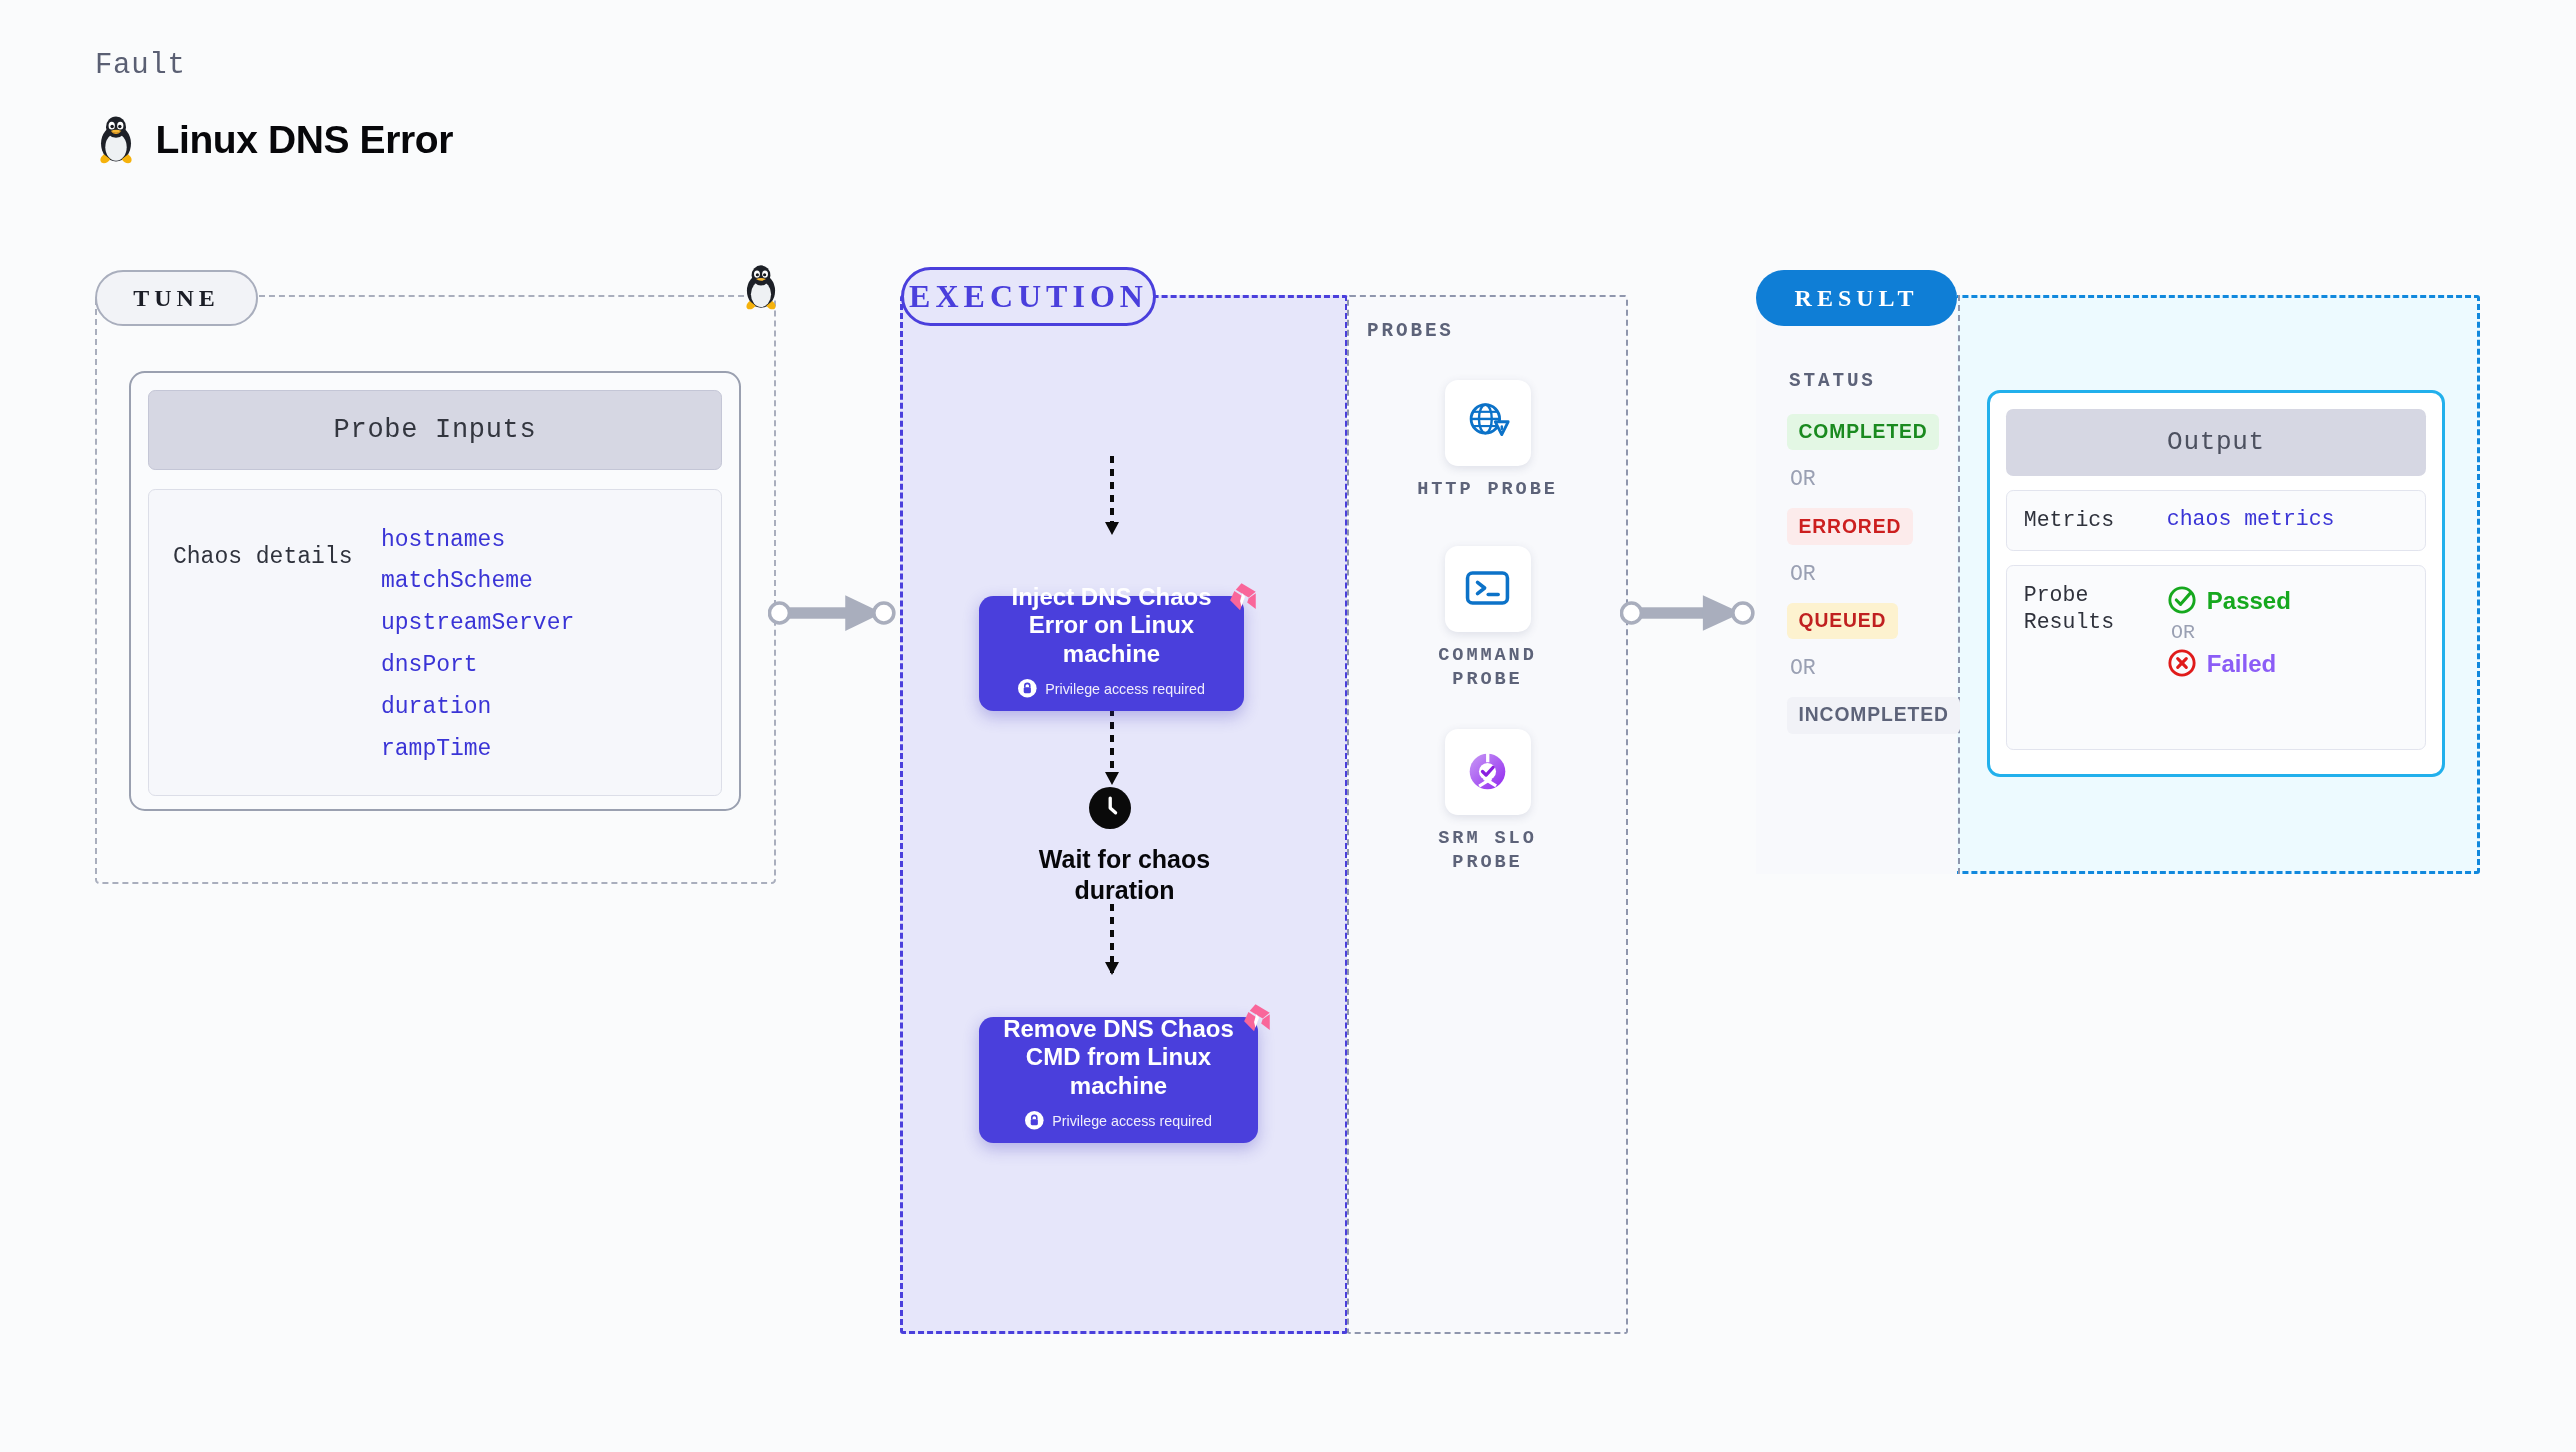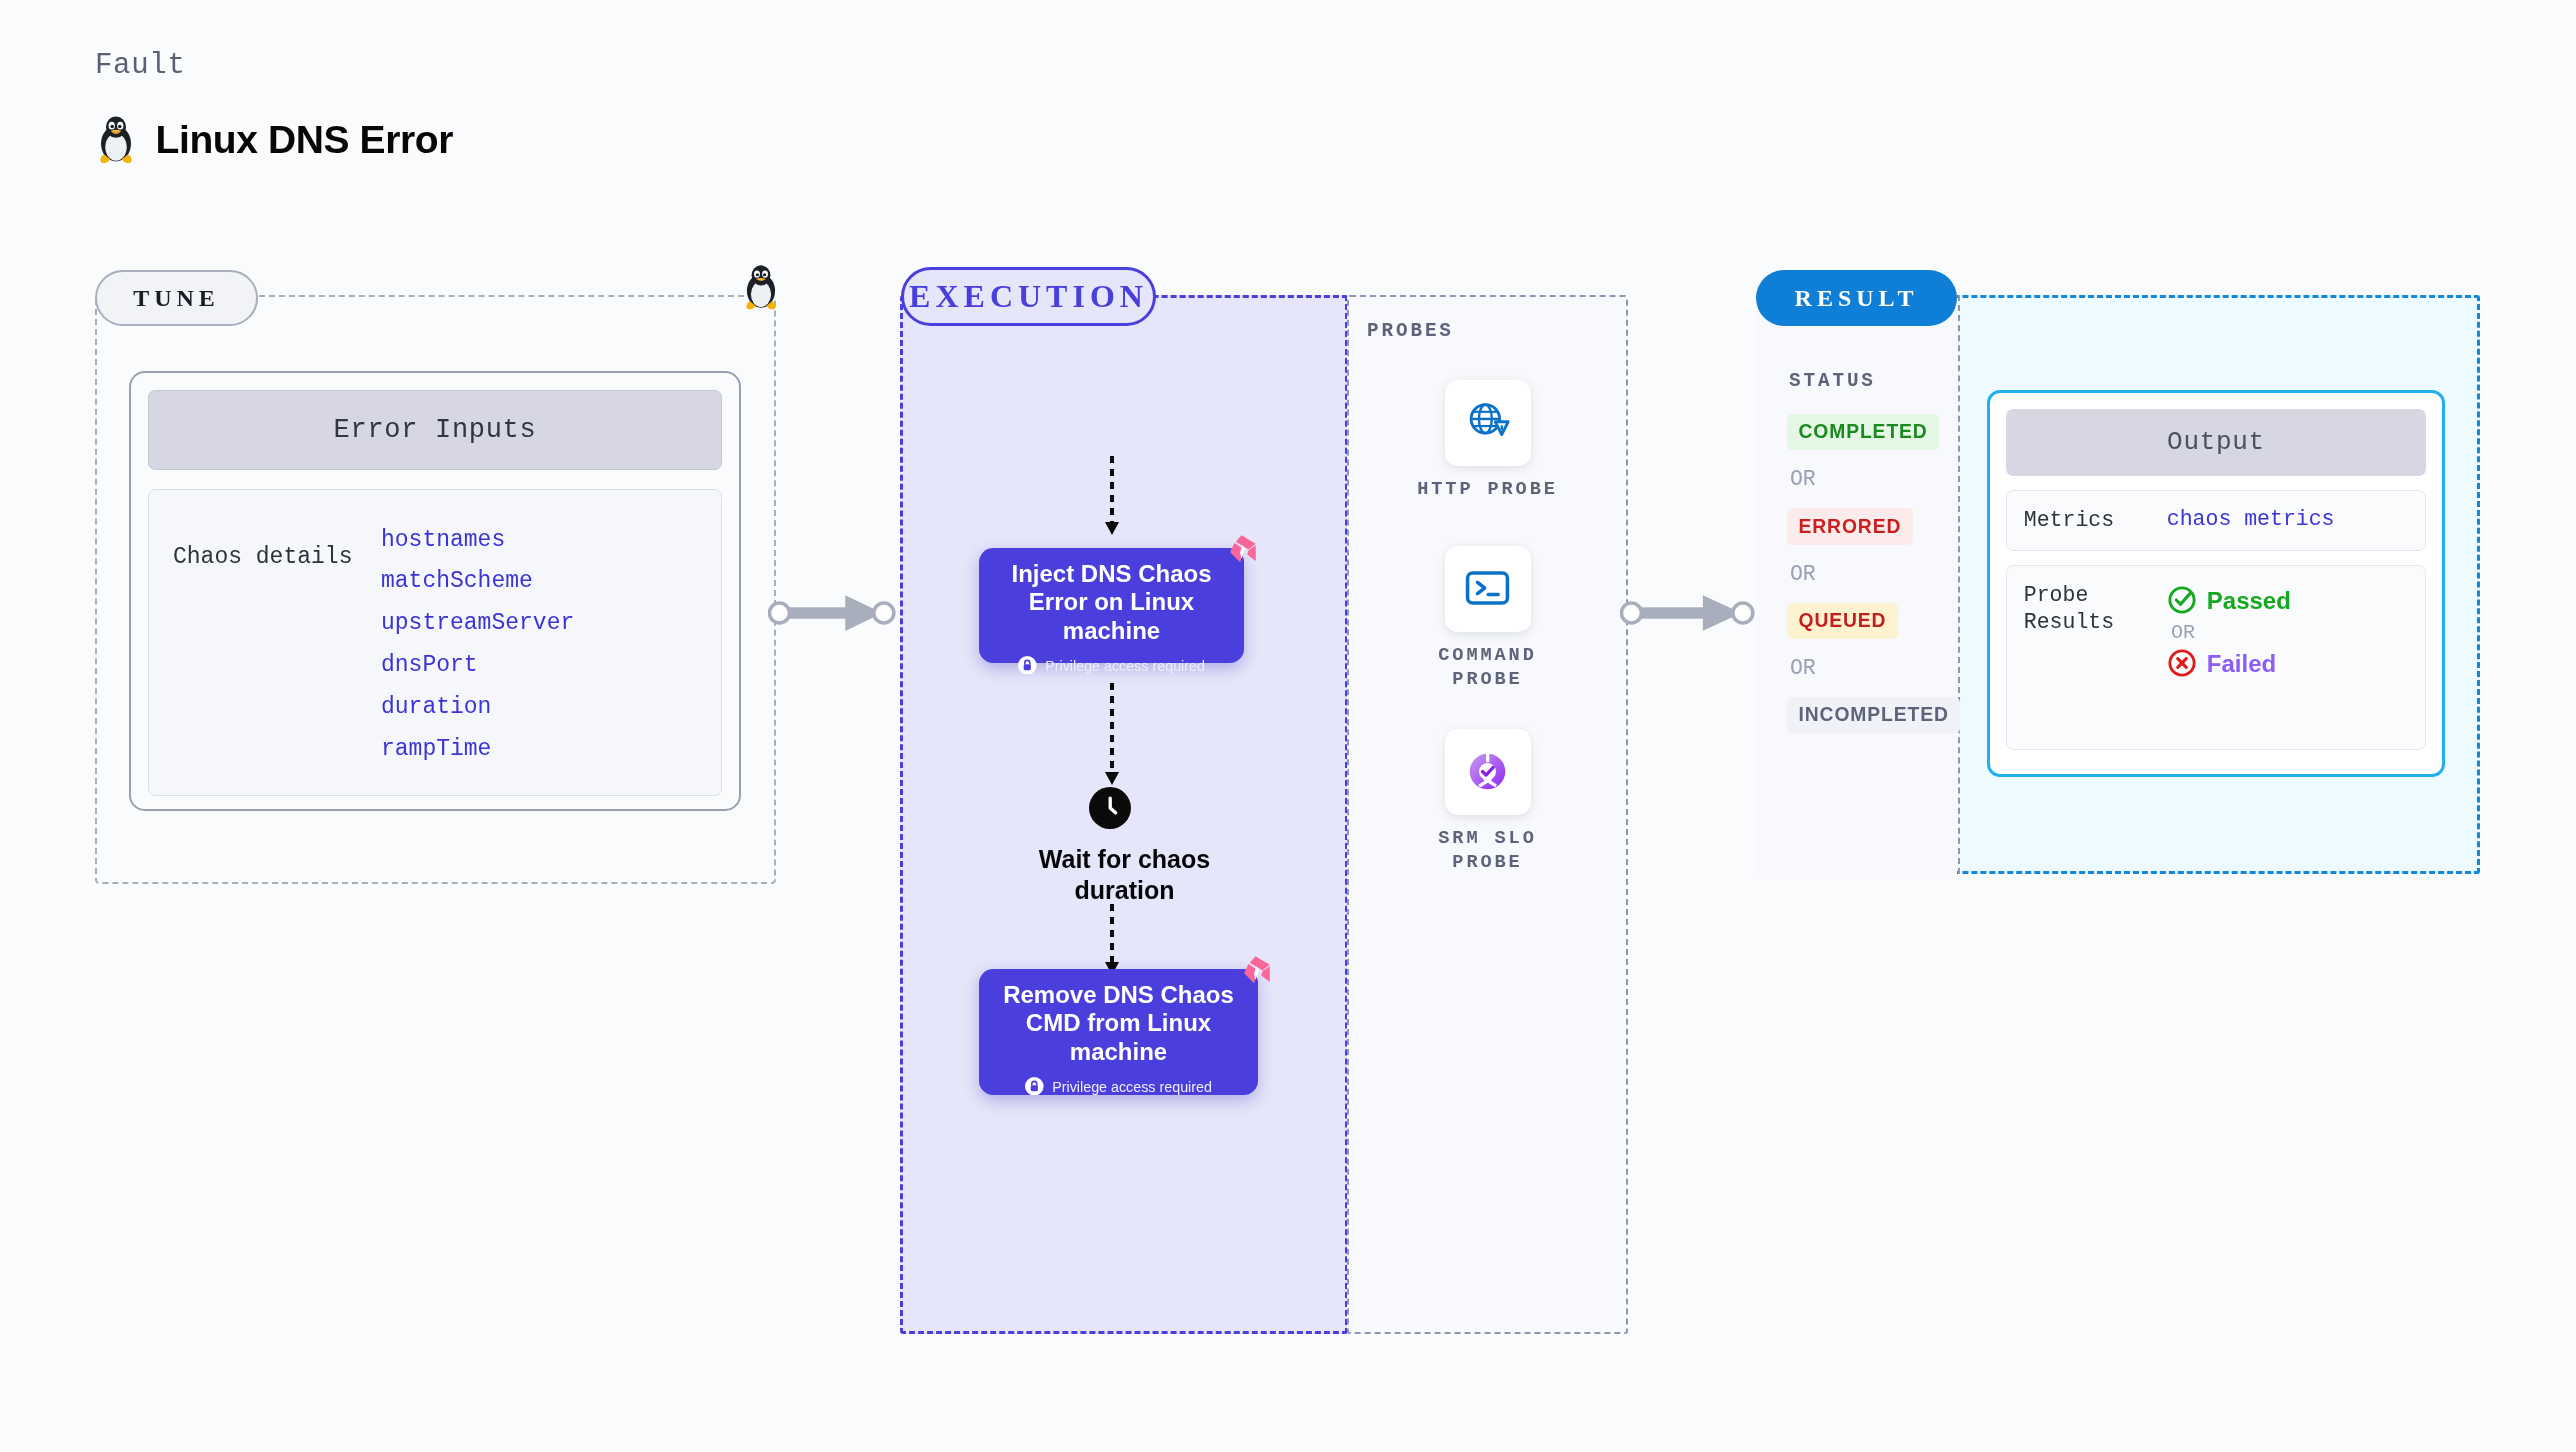--- a/index.html
+++ b/index.html
@@ -109,21 +109,21 @@
     border-top: 13px solid #0a0a0a;
   }
   #arrow-1 { left: 1110px; top: 456px; height: 77px; }
   #arrow-2 { left: 1110px; top: 683px; height: 100px; }
   #arrow-3 { left: 1110px; top: 904px; height: 69px; }
 
   .chaos-card {
     position: absolute; background: #4a3fdc; border-radius: 14.3px;
     box-shadow: 0 5.7px 15.8px rgba(60,50,190,0.30);
     display: flex; flex-direction: column; align-items: center;
-    justify-content: flex-start; z-index: 5; padding: 11.5px 15.8px;
+    justify-content: flex-end; z-index: 5; padding: 11.5px 15.8px; margin-top: 48px;
   }
   .chaos-card .card-title {
     color: #ffffff; font-size: 24px; font-weight: bold;
     text-align: center; line-height: 1.2; white-space: pre-line;
   }
   .priv-row { display: flex; align-items: center; gap: 8.6px; margin-top: 10px; }
   .priv-row .priv-text { color: #f0eefc; font-size: 14.3px; }
   .litmus-badge { position: absolute; right: -15.8px; top: -17px; z-index: 6; }
 
   #inject-card { left: 979px; top: 548px; width: 265px; height: 115px; }
@@ -274,21 +274,21 @@
       <ellipse cx="35" cy="15" rx="4.4" ry="5.4" fill="#ffffff"></ellipse>
       <circle cx="23.6" cy="16" r="2.4" fill="#16181d"></circle>
       <circle cx="34.4" cy="16" r="2.4" fill="#16181d"></circle>
       <path d="M21.5 22.5 Q29 19 36.5 22.5 Q29 27.5 21.5 22.5 Z" fill="#f7b733"></path>
       <path d="M12 55 Q4 62 9 67 Q16 69 21 62 Z" fill="#f5b20c"></path>
       <path d="M46 55 Q54 62 49 67 Q42 69 37 62 Z" fill="#f5b20c"></path>
     </svg>
   </span>
 
   <div id="user-inputs-card">
-    <div id="user-inputs-header">Error Inputs</div>
+    <div id="user-inputs-header">Probe Inputs</div>
     <div id="chaos-details-box">
       <div id="chaos-details-label">Chaos details</div>
       <div id="param-list">
         <div class="param-item">hostnames</div>
         <div class="param-item">matchScheme</div>
         <div class="param-item">upstreamServer</div>
         <div class="param-item">dnsPort</div>
         <div class="param-item">duration</div>
         <div class="param-item">rampTime</div>
       </div>

